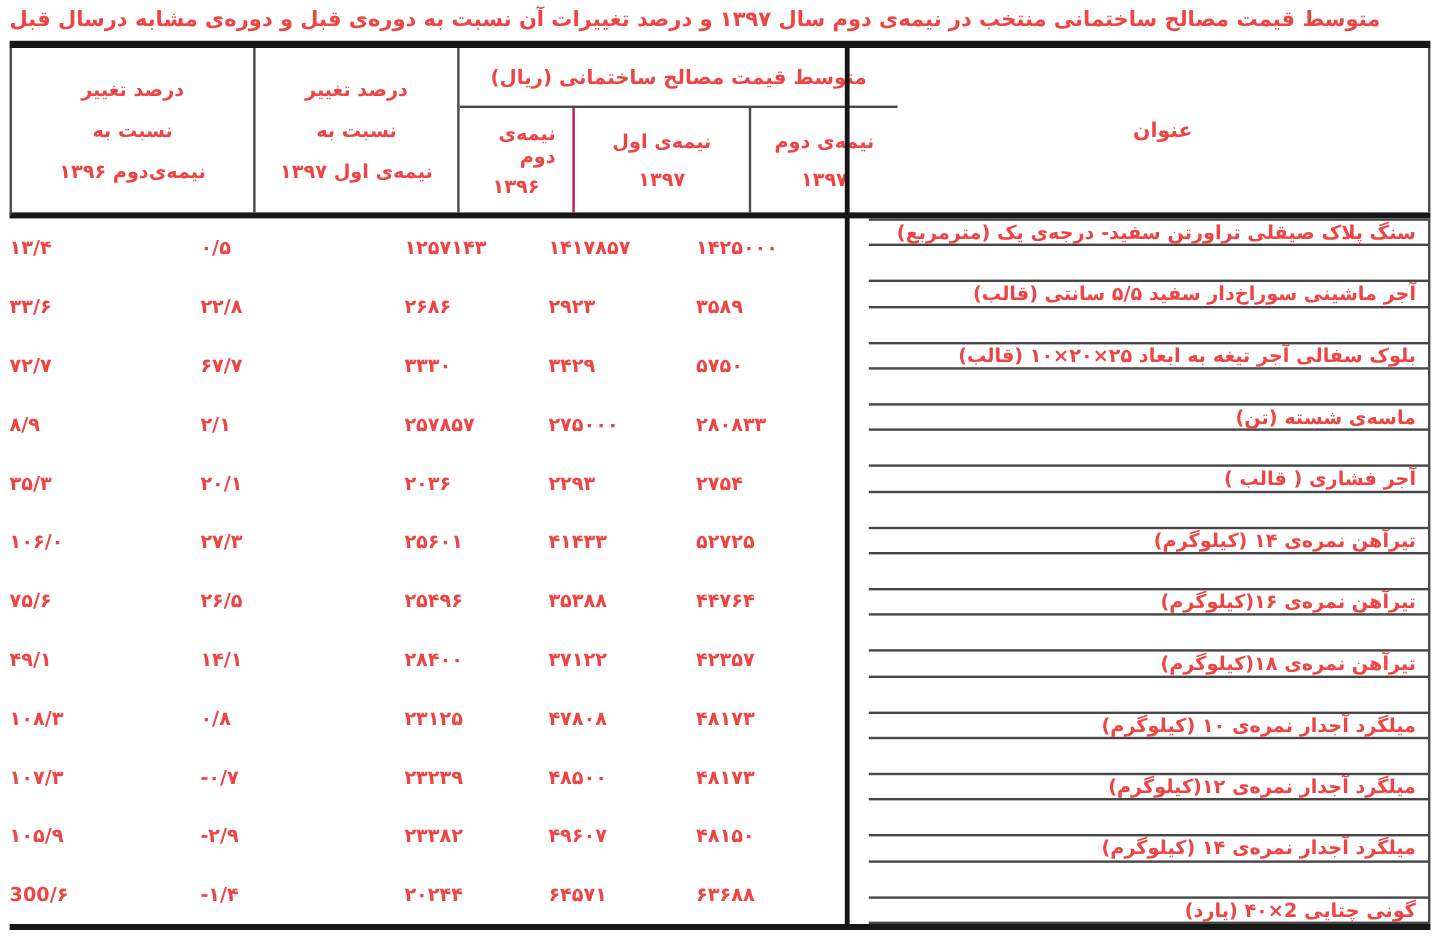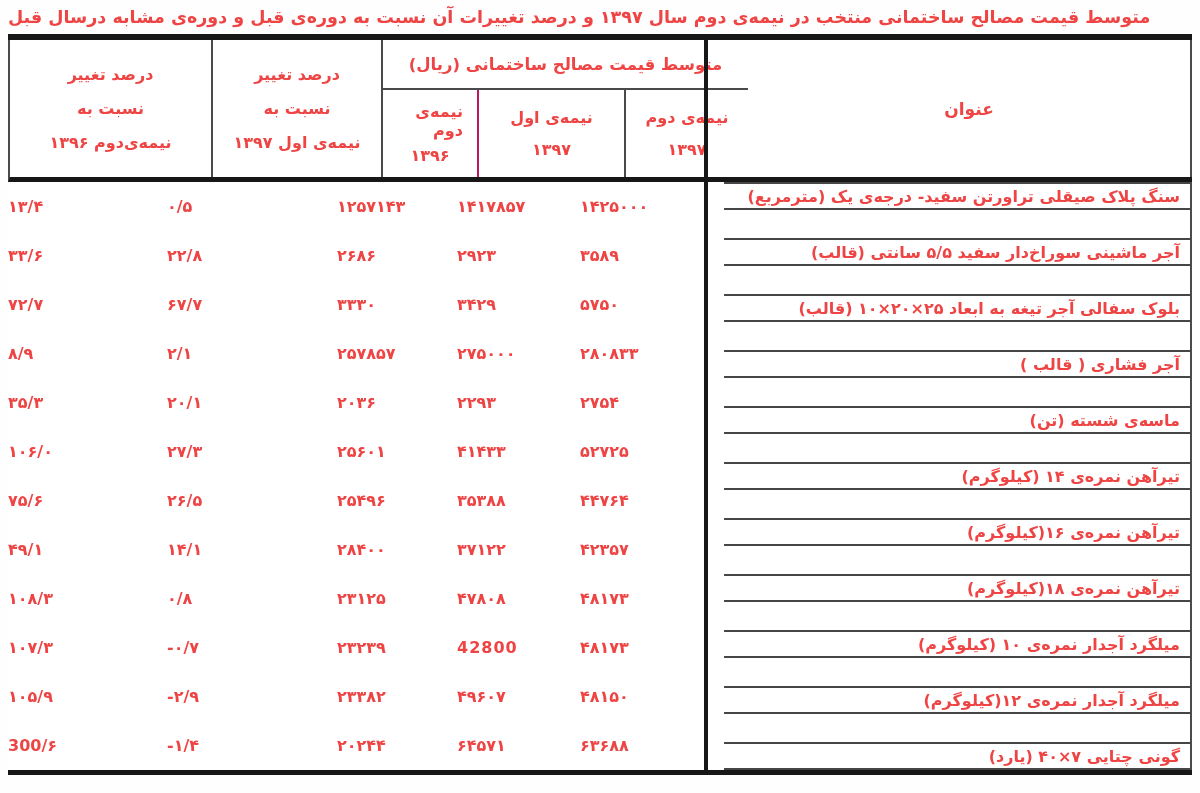--- a/index.html
+++ b/index.html
@@ -122,42 +122,45 @@
           <div class="onvan-cell">
             <span>سنگ پلاک صیقلی تراورتن سفید- درجه‌ی یک (مترمربع)</span>
           </div>
           <div class="onvan-cell">
             <span>آجر ماشینی سوراخ‌دار سفید ۵/۵ سانتی (قالب)</span>
           </div>
           <div class="onvan-cell">
             <span>بلوک سفالی آجر تیغه به ابعاد ۲۵×۲۰×۱۰ (قالب)</span>
           </div>
           <div class="onvan-cell">
+            <span>ماسه‌ی شسته (تن)</span>
+          </div>
+          <div class="onvan-cell">
             <span>آجر فشاری ( قالب )</span>
           </div>
           <div class="onvan-cell">
-            <span>ماسه‌ی شسته (تن)</span>
-          </div>
-          <div class="onvan-cell">
             <span>تیرآهن نمره‌ی ۱۴ (کیلوگرم)</span>
           </div>
           <div class="onvan-cell">
             <span>تیرآهن نمره‌ی ۱۶(کیلوگرم)</span>
           </div>
           <div class="onvan-cell">
             <span>تیرآهن نمره‌ی ۱۸(کیلوگرم)</span>
           </div>
           <div class="onvan-cell">
             <span>میلگرد آجدار نمره‌ی ۱۰ (کیلوگرم)</span>
           </div>
           <div class="onvan-cell">
             <span>میلگرد آجدار نمره‌ی ۱۲(کیلوگرم)</span>
           </div>
           <div class="onvan-cell">
-            <span>گونی چتایی ۷×۴۰ (یارد)</span>
+            <span>میلگرد آجدار نمره‌ی ۱۴ (کیلوگرم)</span>
+          </div>
+          <div class="onvan-cell">
+            <span>گونی چتایی 2×۴۰ (یارد)</span>
           </div>
         </div>
       <div class="nums-col">
           <div class="num-row">
             <div class="vc w-h2-97">۱۴۲۵۰۰۰</div>
             <div class="vc w-h1-97">۱۴۱۷۸۵۷</div>
             <div class="vc w-h2-96">۱۲۵۷۱۴۳</div>
             <div class="vc w-pct1">۰/۵</div>
             <div class="vc w-pct2">۱۳/۴</div>
           </div>
@@ -212,21 +215,21 @@
           </div>
           <div class="num-row">
             <div class="vc w-h2-97">۴۸۱۷۳</div>
             <div class="vc w-h1-97">۴۷۸۰۸</div>
             <div class="vc w-h2-96">۲۳۱۲۵</div>
             <div class="vc w-pct1">۰/۸</div>
             <div class="vc w-pct2">۱۰۸/۳</div>
           </div>
           <div class="num-row">
             <div class="vc w-h2-97">۴۸۱۷۳</div>
-            <div class="vc w-h1-97">42800</div>
+            <div class="vc w-h1-97">۴۸۵۰۰</div>
             <div class="vc w-h2-96">۲۳۲۳۹</div>
             <div class="vc w-pct1">-۰/۷</div>
             <div class="vc w-pct2">۱۰۷/۳</div>
           </div>
           <div class="num-row">
             <div class="vc w-h2-97">۴۸۱۵۰</div>
             <div class="vc w-h1-97">۴۹۶۰۷</div>
             <div class="vc w-h2-96">۲۳۳۸۲</div>
             <div class="vc w-pct1">-۲/۹</div>
             <div class="vc w-pct2">۱۰۵/۹</div>

